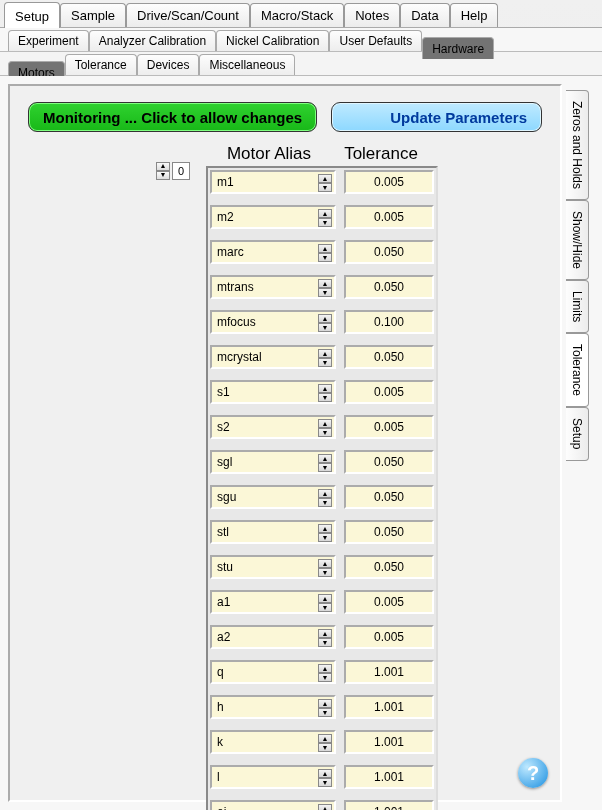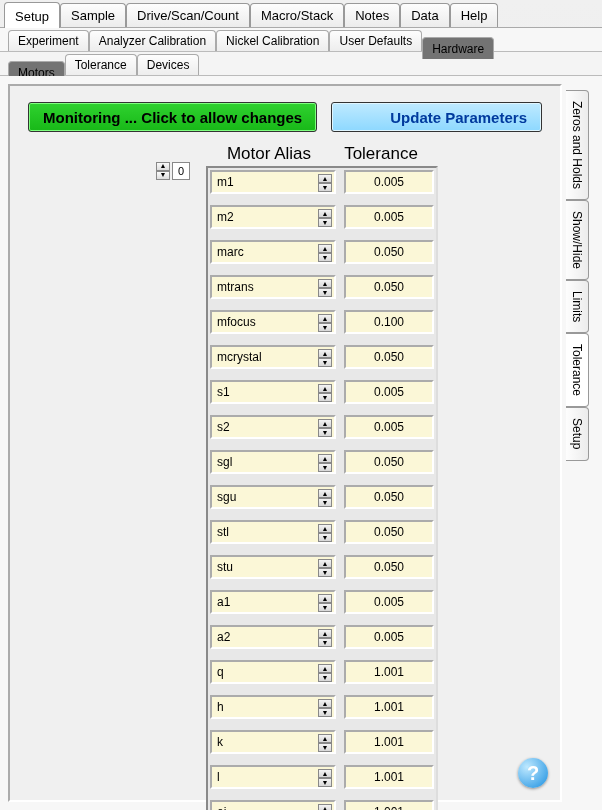--- a/index.html
+++ b/index.html
@@ -60,21 +60,21 @@
     background:linear-gradient(90deg,#fdfdfd,#ececec);
     padding:10px 4px; margin-bottom:0;
     font-size:12px; cursor:pointer; text-align:center;
   }
   .vtab.active { background:#fff; }
 
   
   .btnrow { display:flex; gap:14px; padding:6px 18px 12px 18px; }
   .bigbtn {
     flex:1 1 auto; height:30px; font-size:15px; font-weight:bold;
-    border:1px solid #333; border-radius:3px; cursor:pointer;
+    border:1px solid #333; border-radius:9px; cursor:pointer;
     display:flex; align-items:center; justify-content:center;
   }
   .bigbtn.green {
     background:linear-gradient(#2fd22f,#18b818);
     color:#000;
     box-shadow:inset 0 0 0 1px #7fff7f;
   }
   .bigbtn.blue {
     background:linear-gradient(#bfeaff,#8dd8ff);
     color:#003a9e;
@@ -143,20 +143,21 @@
     <div class="subtab">Analyzer Calibration</div>
     <div class="subtab">Nickel Calibration</div>
     <div class="subtab">User Defaults</div>
     <div class="subtab active">Hardware</div>
   </div>
 
 <div class="subbar" id="tertiary-tabbar" style="background:#f4f4f4;">
     <div class="subtab active">Motors</div>
     <div class="subtab">Tolerance</div>
     <div class="subtab">Devices</div>
+    <div class="subtab">Miscellaneous</div>
   </div>
 
 <div class="main">
 
   <div class="panel">
 
     <div class="btnrow">
       <div class="bigbtn green">Monitoring ... Click to allow changes</div>
       <div class="bigbtn blue">Update Parameters</div>
     </div>

